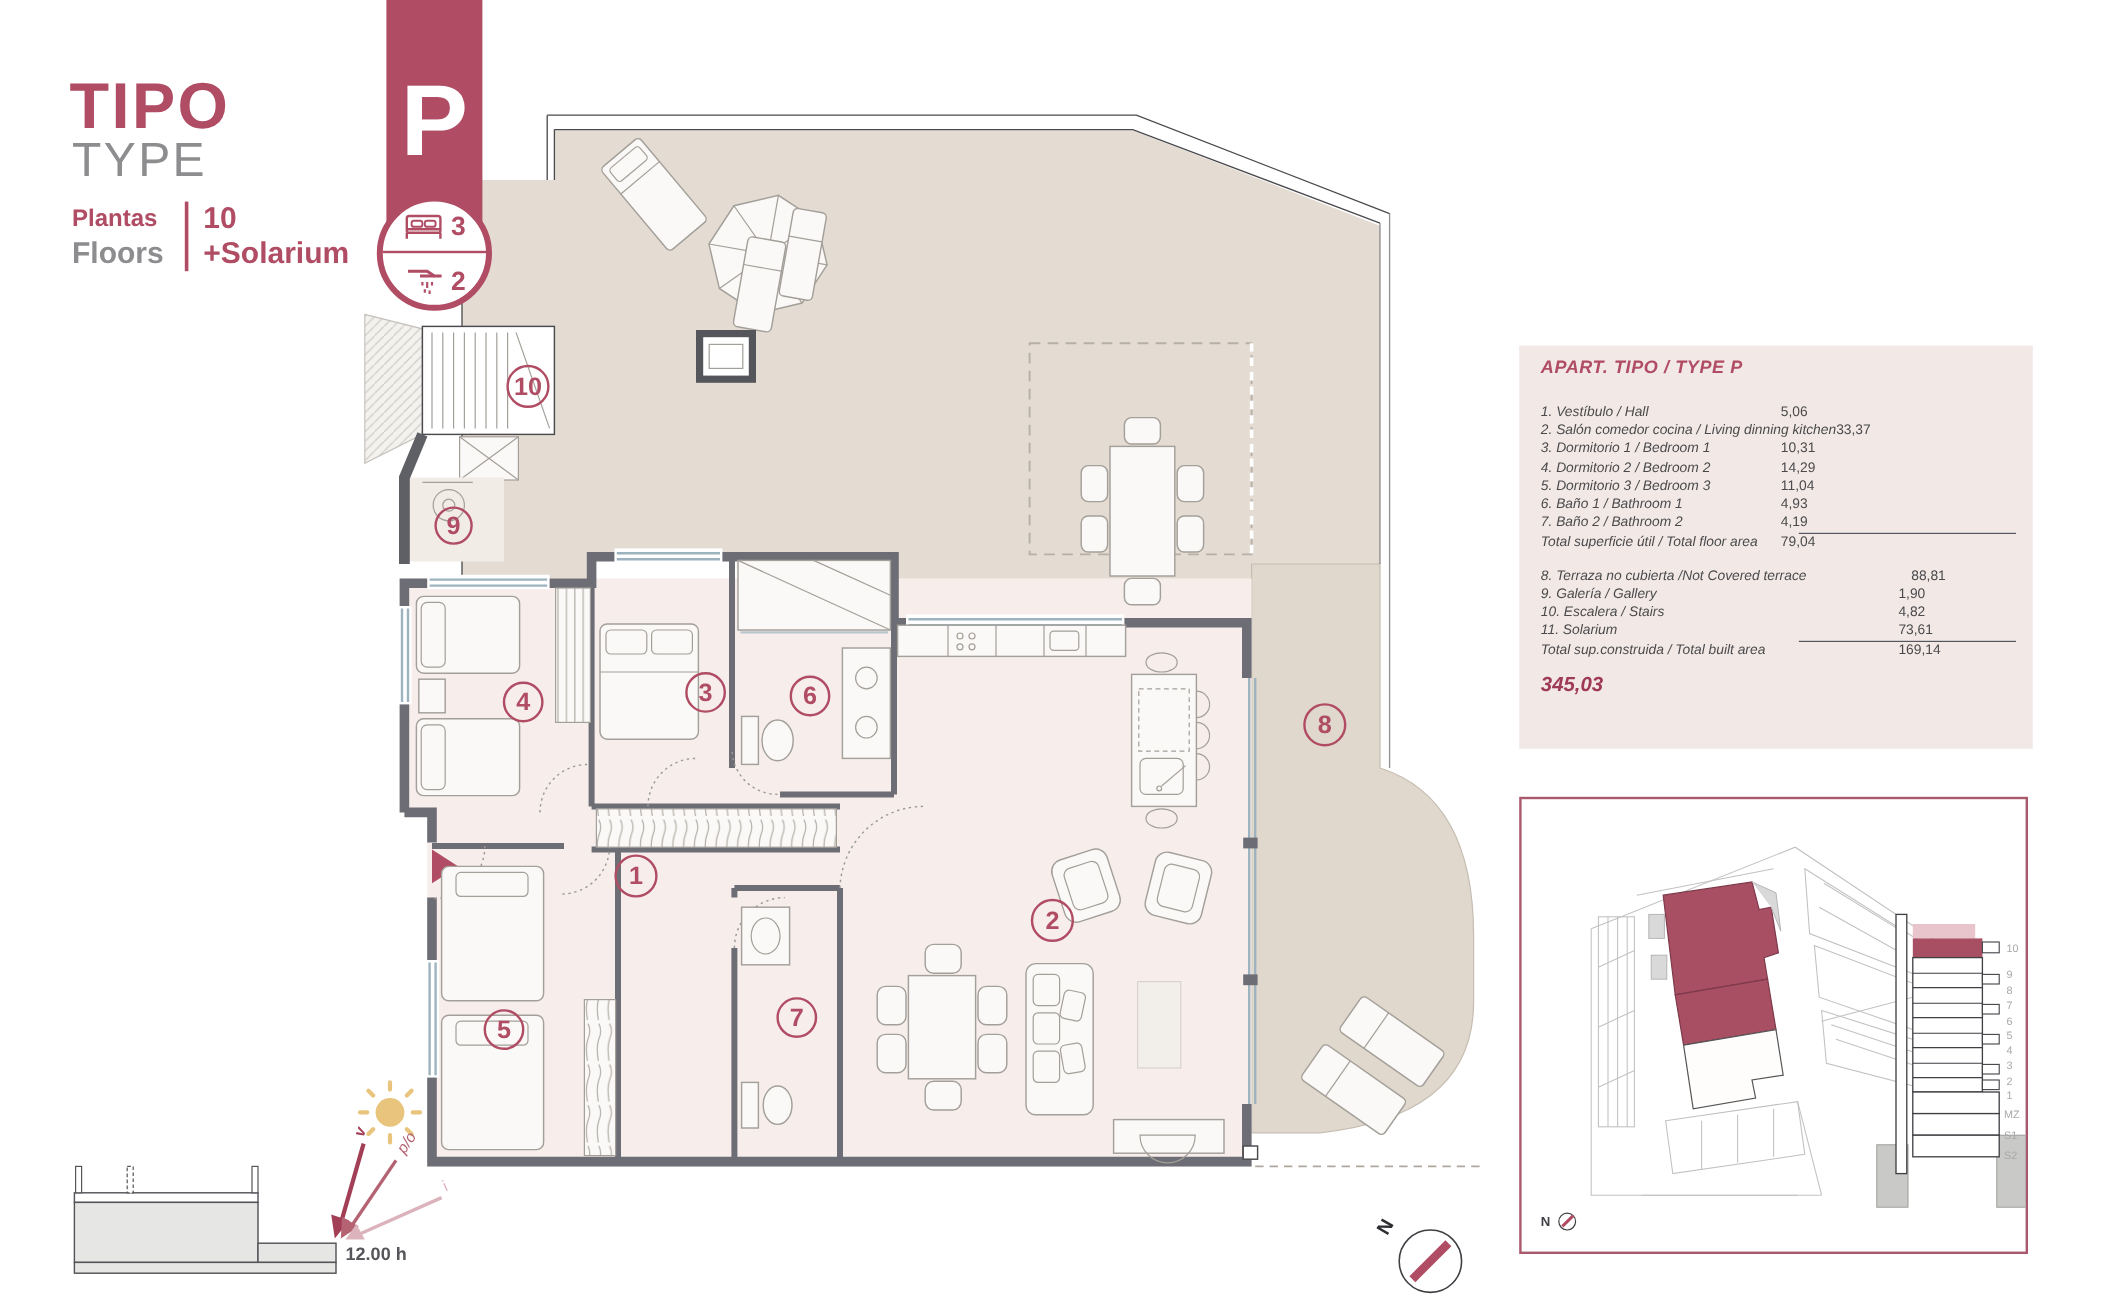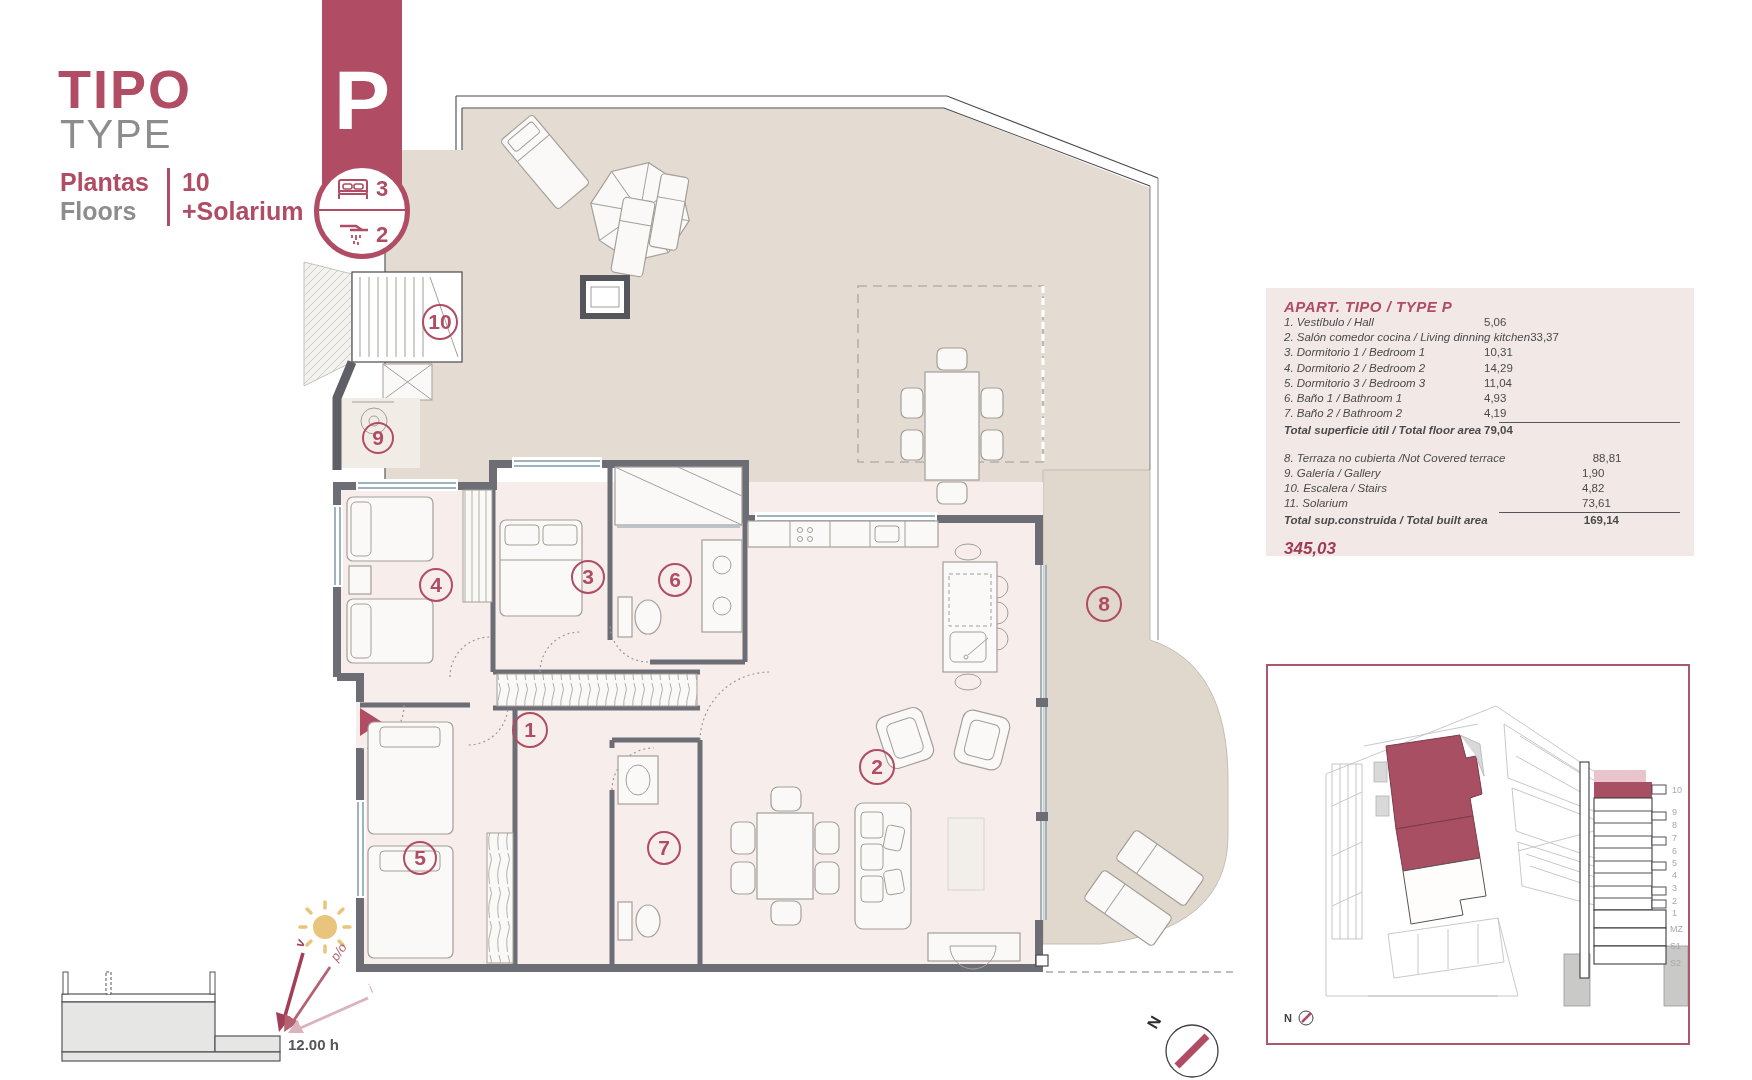--- a/index.html
+++ b/index.html
@@ -9,52 +9,52 @@
   }
   *{margin:0;padding:0;box-sizing:border-box}
   html,body{width:1752px;height:1080px;background:#ffffff;overflow:hidden;
     font-family:"Liberation Sans",sans-serif;position:relative}
   .abs{position:absolute}
 
   
   #hdr-tipo{left:58px;top:58px;font-size:54px;font-weight:bold;color:var(--brand);letter-spacing:2px}
   #hdr-type{left:60px;top:112px;font-size:40px;font-weight:400;color:var(--gray-text);letter-spacing:2px}
   #hdr-floors{left:60px;top:168px;display:flex;align-items:stretch}
-  #hdr-floors .es{font-size:25px;font-weight:bold;color:var(--brand);line-height:29px}
+  #hdr-floors .es{font-size:20px;font-weight:bold;color:var(--brand);line-height:29px}
   #hdr-floors .en{font-size:25px;font-weight:bold;color:var(--gray-text);line-height:29px}
   #hdr-floors .divider{width:3px;background:var(--brand);margin:0 12px 0 18px}
   #hdr-floors .val{font-size:25px;font-weight:bold;color:var(--brand);line-height:29px}
 
   
   #ribbon{left:322px;top:0;width:80px;height:248px;background:var(--brand);
     border-radius:0 0 40px 40px}
   #ribbon .letter{position:absolute;width:100%;text-align:center;top:52px;
     font-size:84px;font-weight:bold;color:#fff}
   #badge-circle{left:314px;top:163px;width:96px;height:96px;border-radius:50%;
     background:#fff;border:5px solid var(--brand)}
   #badge-circle .half{position:absolute;left:0;width:100%;height:43px;display:flex;
     align-items:center;justify-content:center;gap:6px}
   #badge-circle .top{top:0;border-bottom:2px solid var(--brand)}
   #badge-circle .bot{top:45px}
   #badge-circle .num{font-size:22px;font-weight:bold;color:var(--brand)}
 
   
-  #area-table{left:1266px;top:288px;width:428px;height:268px;background:var(--panel);
+  #area-table{left:1266px;top:288px;width:428px;height:336px;background:var(--panel);
     padding:10px 14px 8px 18px;font-size:11.5px;color:var(--dark-text)}
   #area-table .title{font-size:15px;font-weight:bold;font-style:italic;color:var(--brand);letter-spacing:.5px}
   #area-table .headrow{display:flex;margin-top:-16px}
   #area-table .headrow .sp{flex:1}
   #area-table .hcell{width:98px;text-align:right;line-height:13px}
   #area-table .hcell .h1{font-weight:bold;font-size:11px}
   #area-table .hcell .h2{font-style:italic;color:#9a9a9c;font-size:10.5px}
-  #area-table .rows{}
+  #area-table .rows{margin-top:22px}
   .trow{display:flex;line-height:15.2px;font-style:italic}
   .trow .nm{flex:1;white-space:nowrap}
   .trow .v1,.trow .v2{width:98px;font-style:normal}
-  .trow.bold{font-weight:bold}
+  .trow.bold{font-weight:normal}
   .rule{height:1px;background:#55555e;margin-left:215px;margin-top:1px}
   .gap{height:12px}
   #tbl-footer{display:flex;align-items:center;margin-top:10px}
   #tbl-footer .lines{flex:1;font-size:10.5px;font-weight:bold;font-style:italic;
     color:var(--brand);line-height:13px;letter-spacing:.2px}
   #tbl-footer .big{font-size:17px;font-weight:bold;font-style:italic;color:var(--brand-dark)}
 
   
   #site-panel{left:1266px;top:664px;width:424px;height:381px;background:#fff;
     border:2px solid #a9596b}

